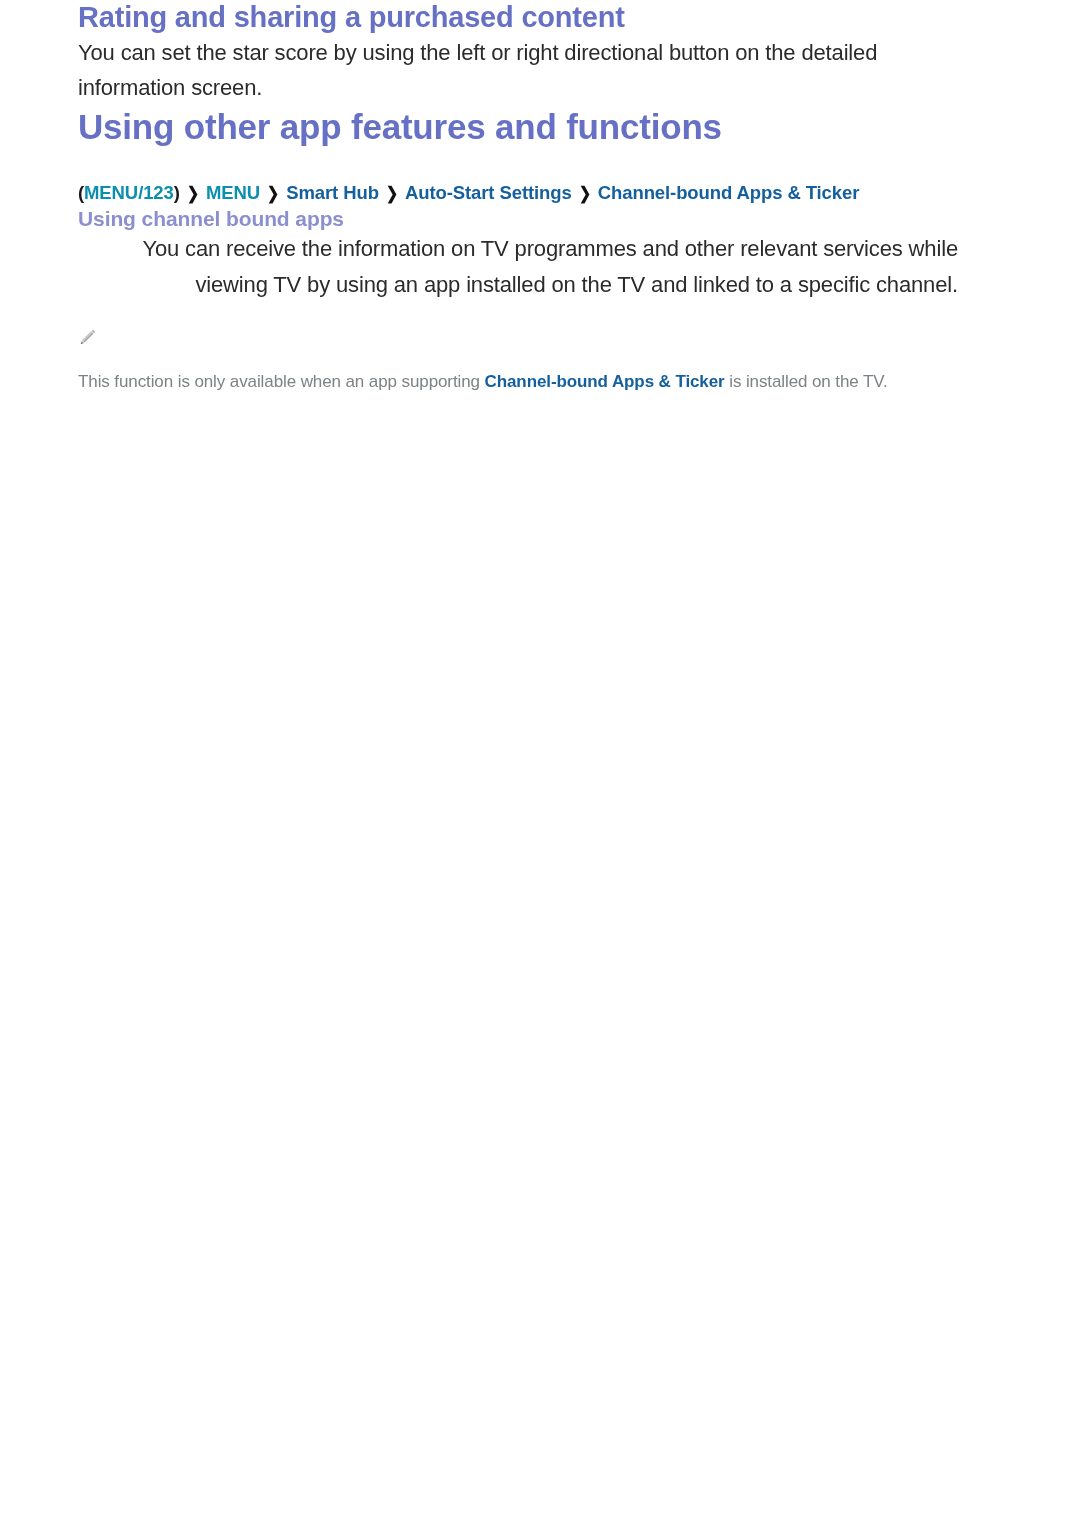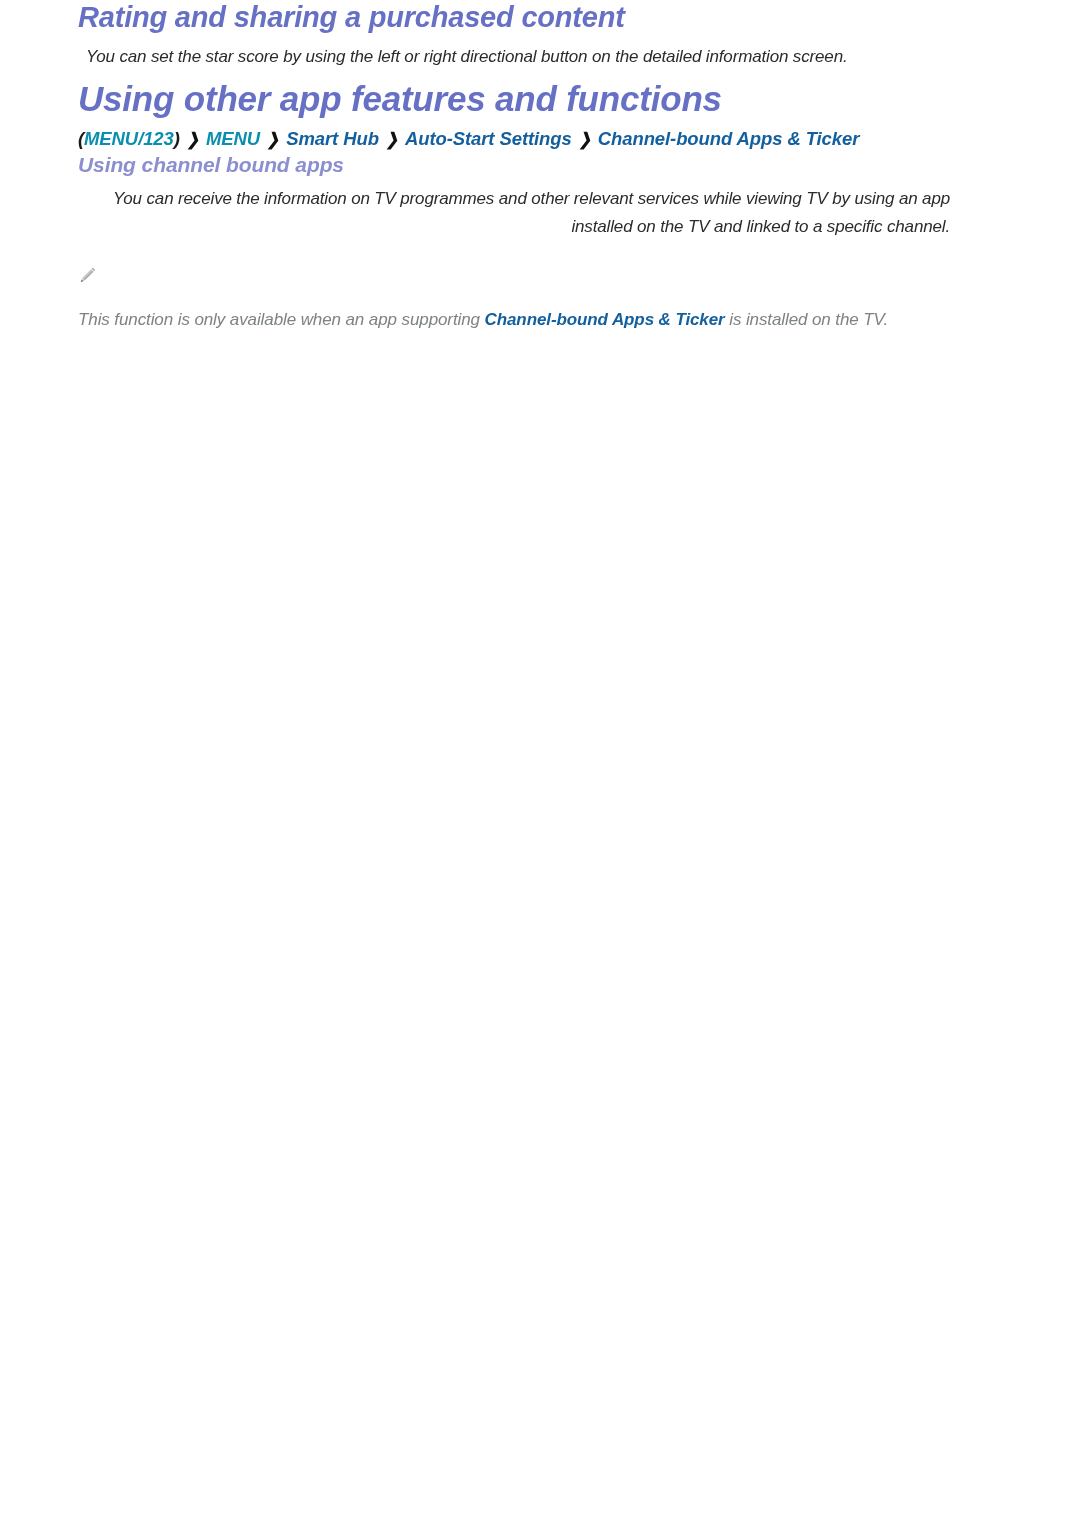--- a/index.html
+++ b/index.html
@@ -15,21 +15,20 @@
     -webkit-font-smoothing: antialiased;
   }
 
   .page {
     position: relative;
     width: 1080px;
     height: 1527px;
     box-sizing: border-box;
     padding: 12px;
     overflow: hidden;
-    font-style: italic;
   }
 
   .content {
     position: absolute;
     left: 78px;
     top: 0;
     width: 880px;
   }
 
   
@@ -58,24 +57,24 @@
     font-weight: bold;
     color: #8b8fd0;
     letter-spacing: -0.1px;
     margin: 0;
     padding: 0;
     line-height: 1.2;
   }
 
   
   p.body-text {
-    font-size: 17px;
+    font-size: 22px;
     color: #2b2b2b;
     line-height: 1.62;
-    margin: 8px;
+    margin: 0;
     padding: 0;
     letter-spacing: -0.15px;
   }
 
   
   .menu-path {
     font-size: 18.5px;
     font-weight: bold;
     line-height: 1.4;
     color: #1a1a1a;
@@ -124,21 +123,21 @@
   .note-text .hl {
     color: #14609f;
     font-weight: bold;
   }
 
   
   .mt-title      { margin-top: 72px; }
   .mt-subtitle   { margin-top: 46px; }
   .mt-para       { margin-top: 31px; }
   .mt-section    { margin-top: 56px; }
-  .mt-path       { margin-top: 6px; }
+  .mt-path       { margin-top: 32px; }
   .mt-path-para  { margin-top: 20px; }
   .mt-sub2       { margin-top: 50px; }
   .mt-para2      { margin-top: 28px; text-align: right; }
   .mt-note       { margin-top: 22px; flex-direction: column; }
 </style>
 </head>
 <body>
 
 <div class="page">
   <div class="content">

